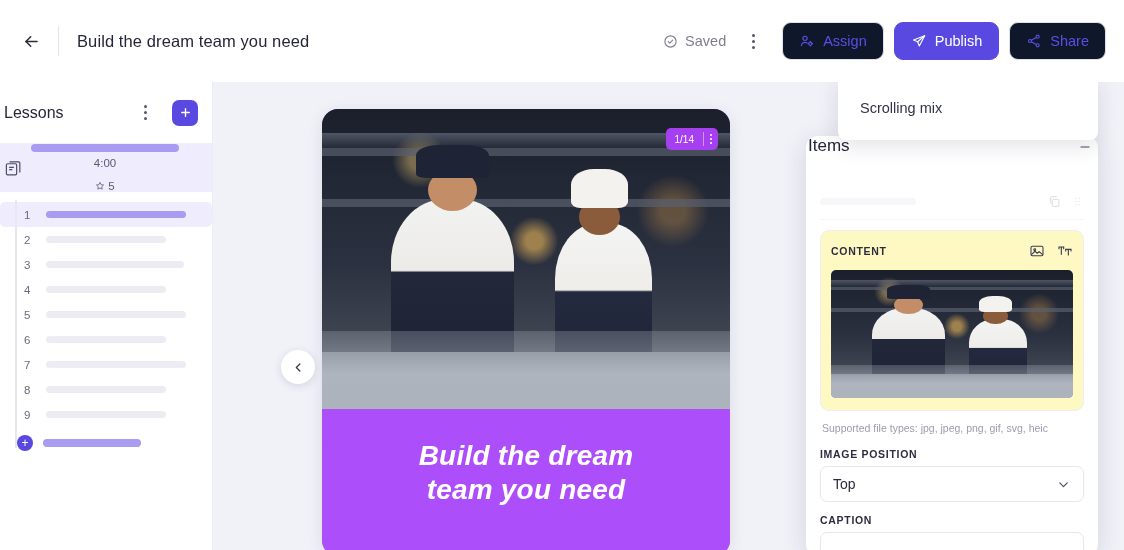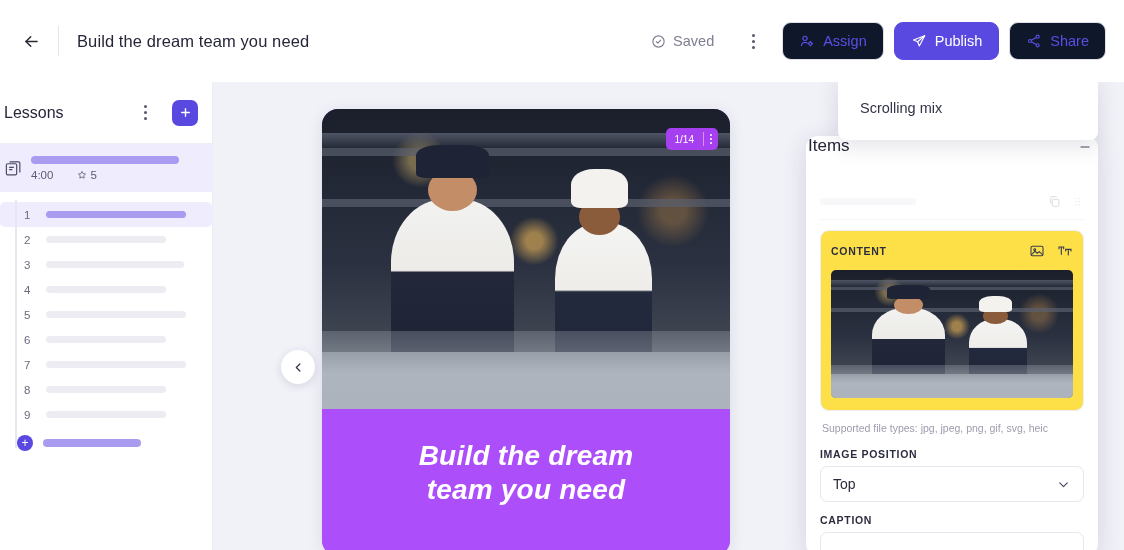--- a/index.html
+++ b/index.html
@@ -46,21 +46,21 @@
   }
   .topbar-right {
     margin-left: auto;
     display: flex; align-items: center;
     gap: 10px;
     padding-right: 18px;
   }
   .saved {
     display: flex; align-items: center; gap: 7px;
     color: #7e7e93; font-size: 14.5px;
-    margin-right: 16px;
+    margin-right: 4px;
   }
   .kebab {
     width: 26px; height: 30px;
     display: flex; flex-direction: column;
     align-items: center; justify-content: center;
     gap: 3px; cursor: pointer; margin-right: 6px;
   }
   .kebab i { width: 3px; height: 3px; border-radius: 50%; background: #56566b; display:block; }
 
   .btn {
@@ -143,22 +143,22 @@
     cursor: pointer;
   }
   .lesson-icon { color: #4b4b66; display:flex; }
   .lesson-meta { display: flex; flex-direction: column; gap: 5px; }
   .lesson-bar {
     width: 148px; height: 8px;
     border-radius: 4px;
     background: #a99cf0;
   }
   .lesson-sub {
-    display: flex; align-items: center; gap: 24px;
-    font-size: 11.5px; color: #5a5a72;
+    display: flex; align-items: center; gap: 11px;
+    font-size: 11.5px; color: #5a5a72; flex-direction: column;
   }
   .lesson-sub span { display: flex; align-items: center; gap: 3px; }
 
   .steps {
     position: relative;
     padding-top: 10px;
   }
   .steps-rail {
     position: absolute;
     left: 15px; top: 8px;
@@ -314,21 +314,21 @@
     background: #f1f1f6;
   }
   .ghost-actions { margin-left: auto; display: flex; align-items: center; gap: 10px; }
   .ghost-icon { color: #b8b8c6; display: flex; }
 
   .card {
     margin: 10px 14px 0 14px;
     border: 1px solid #ededf3;
     border-radius: 9px;
     padding: 9px 10px 12px 10px;
-    background: #fde047;
+    background: #fef9c3;
   }
   .card-head { display: flex; align-items: center; height: 22px; }
   .card-label {
     font-size: 10.5px;
     font-weight: bold;
     letter-spacing: .7px;
     color: #2c2c40;
   }
   .card-head-icons { margin-left: auto; display: flex; align-items: center; gap: 12px; color: #3b3b52; }
   .card-thumb {

